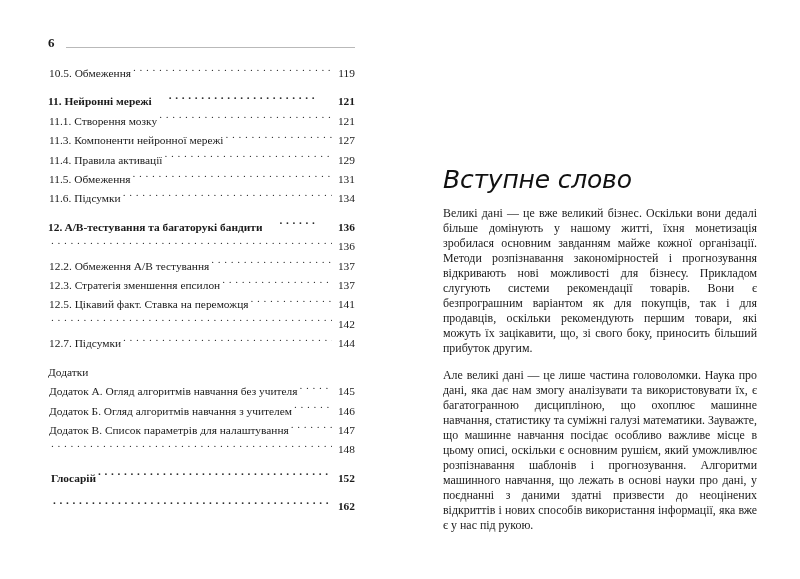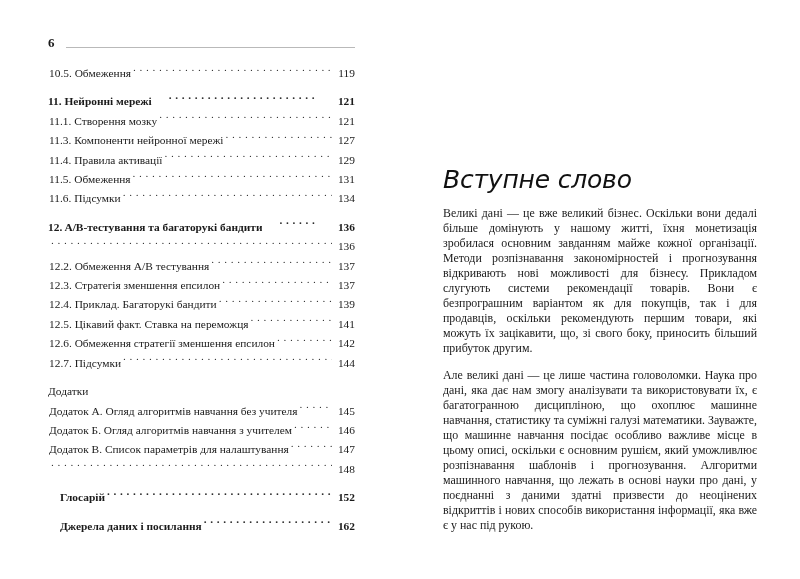--- a/index.html
+++ b/index.html
@@ -109,21 +109,21 @@
   .lv-sub {
     font-weight: normal;
     margin-left: 1px;
   }
   .lv-group {
     font-weight: normal;
   }
   .lv-group .tx { padding-right: 0; }
   .lv-back {
     font-weight: bold;
-    margin-left: 12px;
+    margin-left: 3px;
   }
   .lv-back .pg { font-weight: bold; }
   .gap-md { height: 9px; }
 
   
   .chapter-title {
     position: absolute;
     left: 43px;
     top: 148px;
     font-family: "DejaVu Sans", "Liberation Sans", sans-serif;
@@ -225,31 +225,25 @@
           <span class="tx">12.2. Обмеження A/B тестування</span>
           <span class="leader"></span>
           <span class="pg">137</span>
         </div>
         <div class="toc-entry lv-sub">
           <span class="tx">12.3. Стратегія зменшення епсилон</span>
           <span class="leader"></span>
           <span class="pg">137</span>
         </div>
         <div class="toc-entry lv-sub">
-          <span class="tx">12.4. Приклад. Багаторукі бандити</span>
-          <span class="leader"></span>
-          <span class="pg">139</span>
-        </div>
-        <div class="toc-entry lv-sub">
           <span class="tx">12.5. Цікавий факт. Ставка на переможця</span>
           <span class="leader"></span>
           <span class="pg">141</span>
         </div>
         <div class="toc-entry lv-sub">
-          <span class="tx">12.6. Обмеження стратегії зменшення епсилон</span>
           <span class="leader"></span>
           <span class="pg">142</span>
         </div>
         <div class="toc-entry lv-sub">
           <span class="tx">12.7. Підсумки</span>
           <span class="leader"></span>
           <span class="pg">144</span>
         </div>
         <div class="gap-md"></div>
         <div class="toc-entry lv-group no-leader">
@@ -275,21 +269,20 @@
           <span class="pg">148</span>
         </div>
         <div class="gap-md"></div>
         <div class="toc-entry lv-back">
           <span class="tx">Глосарій</span>
           <span class="leader"></span>
           <span class="pg">152</span>
         </div>
         <div class="gap-md"></div>
         <div class="toc-entry lv-back">
-          <span class="tx">Джерела даних і посилання</span>
           <span class="leader"></span>
           <span class="pg">162</span>
         </div>
         <div class="gap-md"></div>
       </div>
 
   </div>
 
   <div class="gutter"></div>
 

